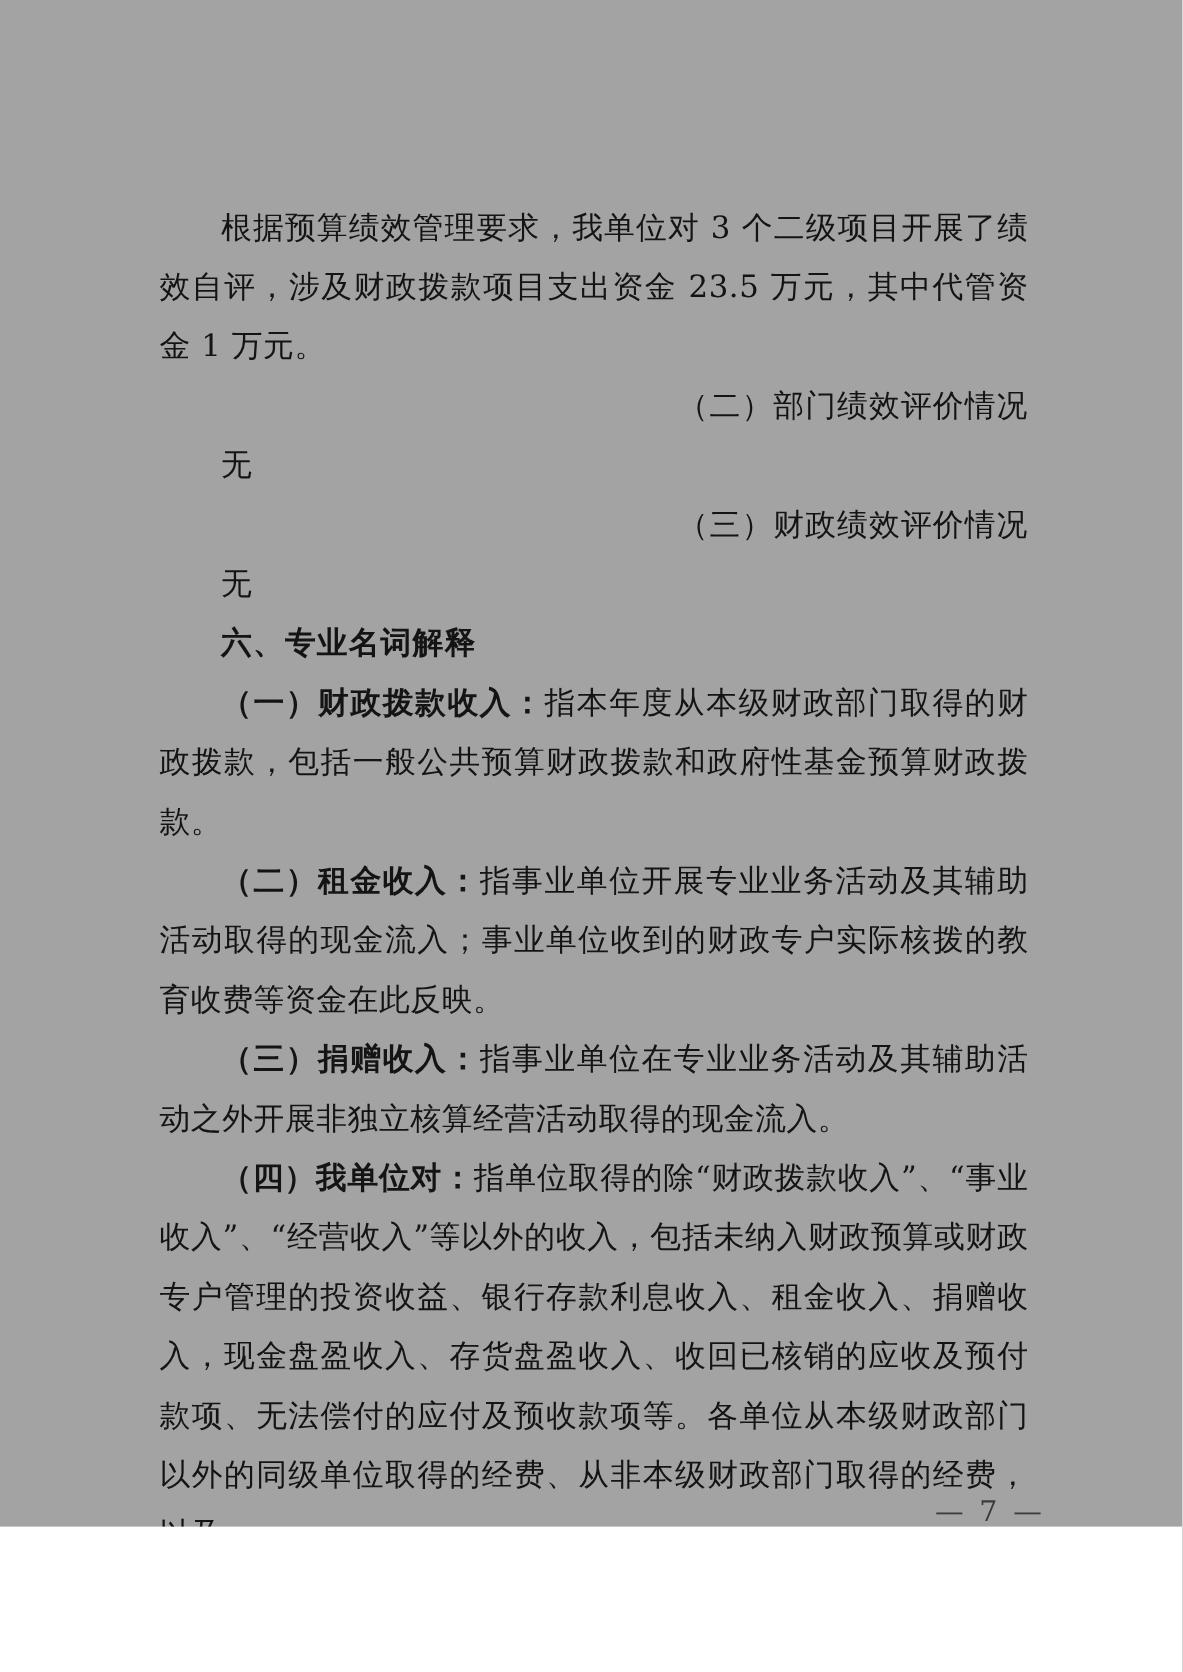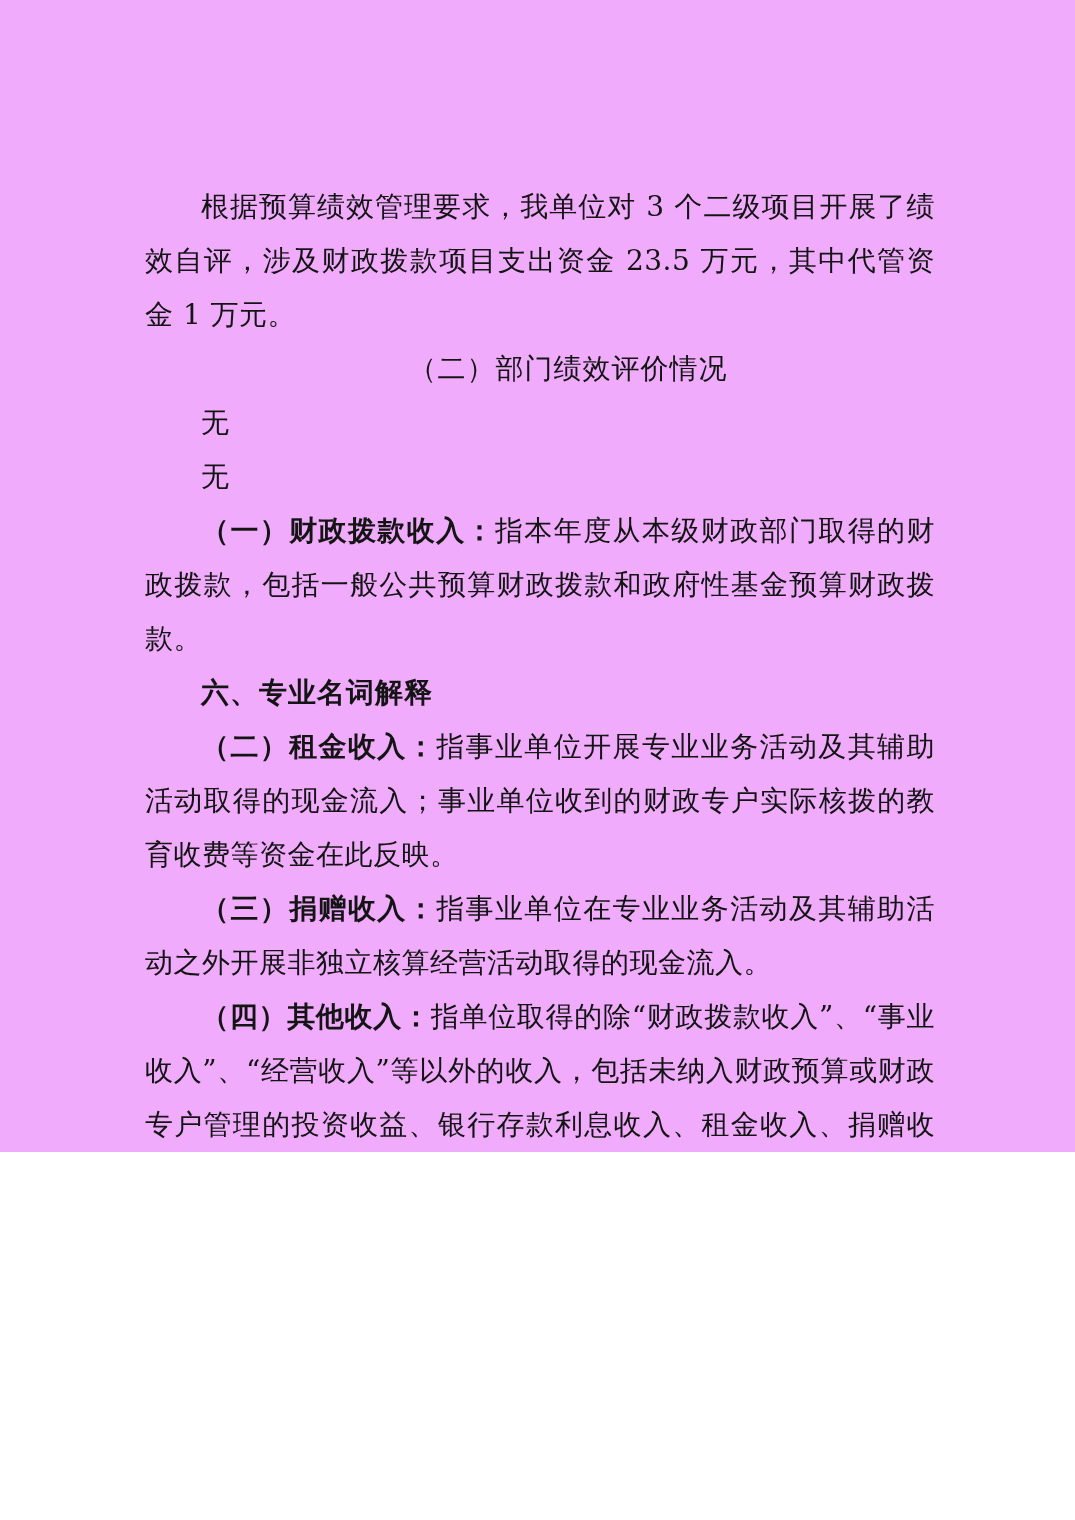--- a/index.html
+++ b/index.html
@@ -3,22 +3,22 @@
 <meta charset="utf-8">
 <style>
   html, body {
     margin: 0;
     padding: 0;
     background: #ffffff;
   }
   .page {
     position: relative;
     width: 1075px;
-    height: 1152px;
-    background: #f0abfc;
+    height: 1388px;
+    background: #a3a3a3;
     overflow: hidden;
     font-family: "DejaVu Serif", "Liberation Serif", serif;
     color: #141414;
   }
   .doc-body {
     position: absolute;
     left: 145px;
     top: 180px;
     width: 790px;
   }
@@ -31,21 +31,21 @@
     letter-spacing: 0.5px;
     word-break: break-all;
   }
   .para.heading {
     font-family: "DejaVu Sans", "Liberation Sans", sans-serif;
     font-weight: bold;
     text-align: left;
     letter-spacing: 1px;
   }
   .para.subheading {
-    text-align: center;
+    text-align: right;
     letter-spacing: 1px;
   }
   .term-label {
     font-weight: bold;
   }
   .page-footer {
     position: absolute;
     top: 1360px;
     left: 845px;
     width: 110px;
@@ -58,21 +58,22 @@
   }
 </style>
 </head>
 <body>
 
 <div class="page">
   <main class="doc-body">
       <p class="para body">根据预算绩效管理要求，我单位对 3 个二级项目开展了绩效自评，涉及财政拨款项目支出资金 23.5 万元，其中代管资金 1 万元。</p>
       <p class="para subheading">（二）部门绩效评价情况</p>
       <p class="para body">无</p>
+      <p class="para subheading">（三）财政绩效评价情况</p>
       <p class="para body">无</p>
+      <p class="para heading">六、专业名词解释</p>
       <p class="para term"><b class="term-label">（一）财政拨款收入：</b>指本年度从本级财政部门取得的财政拨款，包括一般公共预算财政拨款和政府性基金预算财政拨款。</p>
-      <p class="para heading">六、专业名词解释</p>
       <p class="para term"><b class="term-label">（二）租金收入：</b>指事业单位开展专业业务活动及其辅助活动取得的现金流入；事业单位收到的财政专户实际核拨的教育收费等资金在此反映。</p>
       <p class="para term"><b class="term-label">（三）捐赠收入：</b>指事业单位在专业业务活动及其辅助活动之外开展非独立核算经营活动取得的现金流入。</p>
-      <p class="para term"><b class="term-label">（四）其他收入：</b>指单位取得的除“财政拨款收入”、“事业收入”、“经营收入”等以外的收入，包括未纳入财政预算或财政专户管理的投资收益、银行存款利息收入、租金收入、捐赠收入，现金盘盈收入、存货盘盈收入、收回已核销的应收及预付款项、无法偿付的应付及预收款项等。各单位从本级财政部门以外的同级单位取得的经费、从非本级财政部门取得的经费，以及</p>
+      <p class="para term"><b class="term-label">（四）我单位对：</b>指单位取得的除“财政拨款收入”、“事业收入”、“经营收入”等以外的收入，包括未纳入财政预算或财政专户管理的投资收益、银行存款利息收入、租金收入、捐赠收入，现金盘盈收入、存货盘盈收入、收回已核销的应收及预付款项、无法偿付的应付及预收款项等。各单位从本级财政部门以外的同级单位取得的经费、从非本级财政部门取得的经费，以及</p>
     </main>
   <div class="page-footer">— 7 —</div>
 </div>
 
 </body></html>

